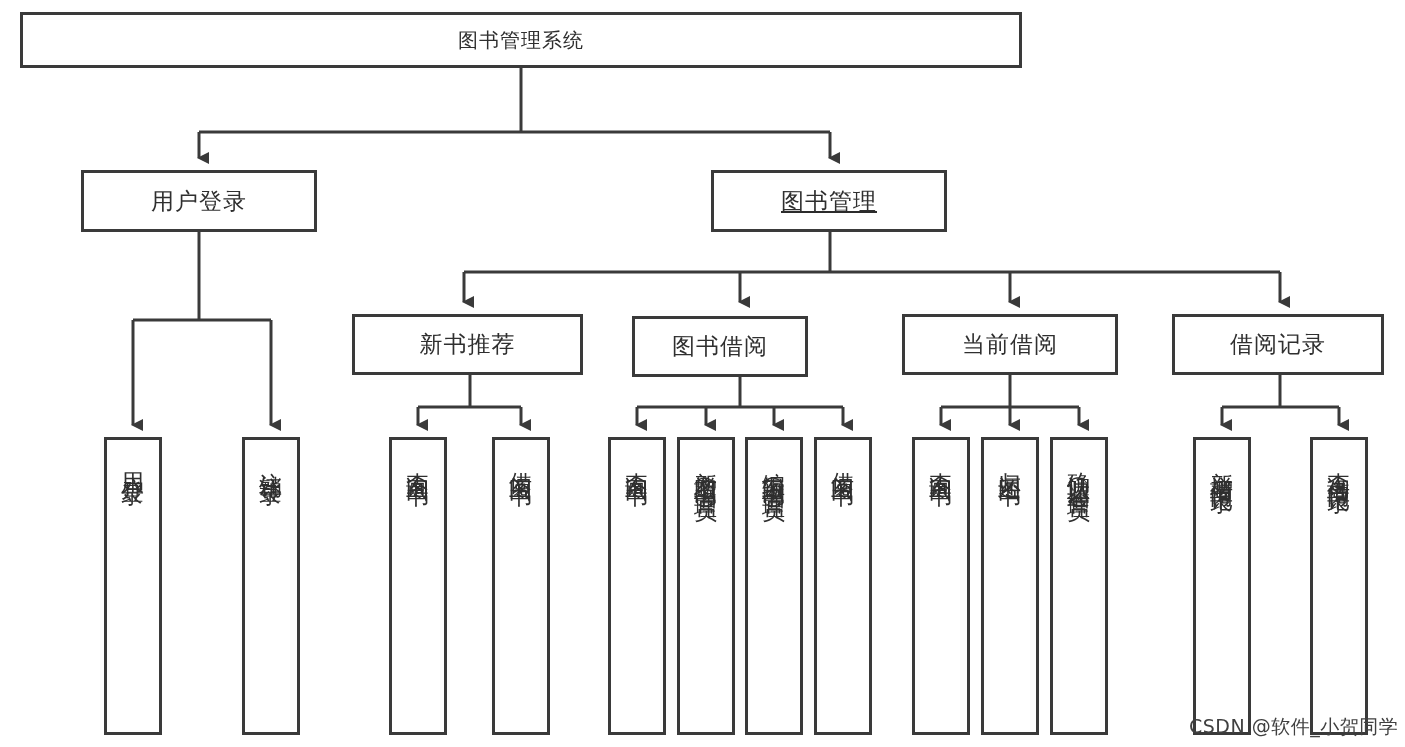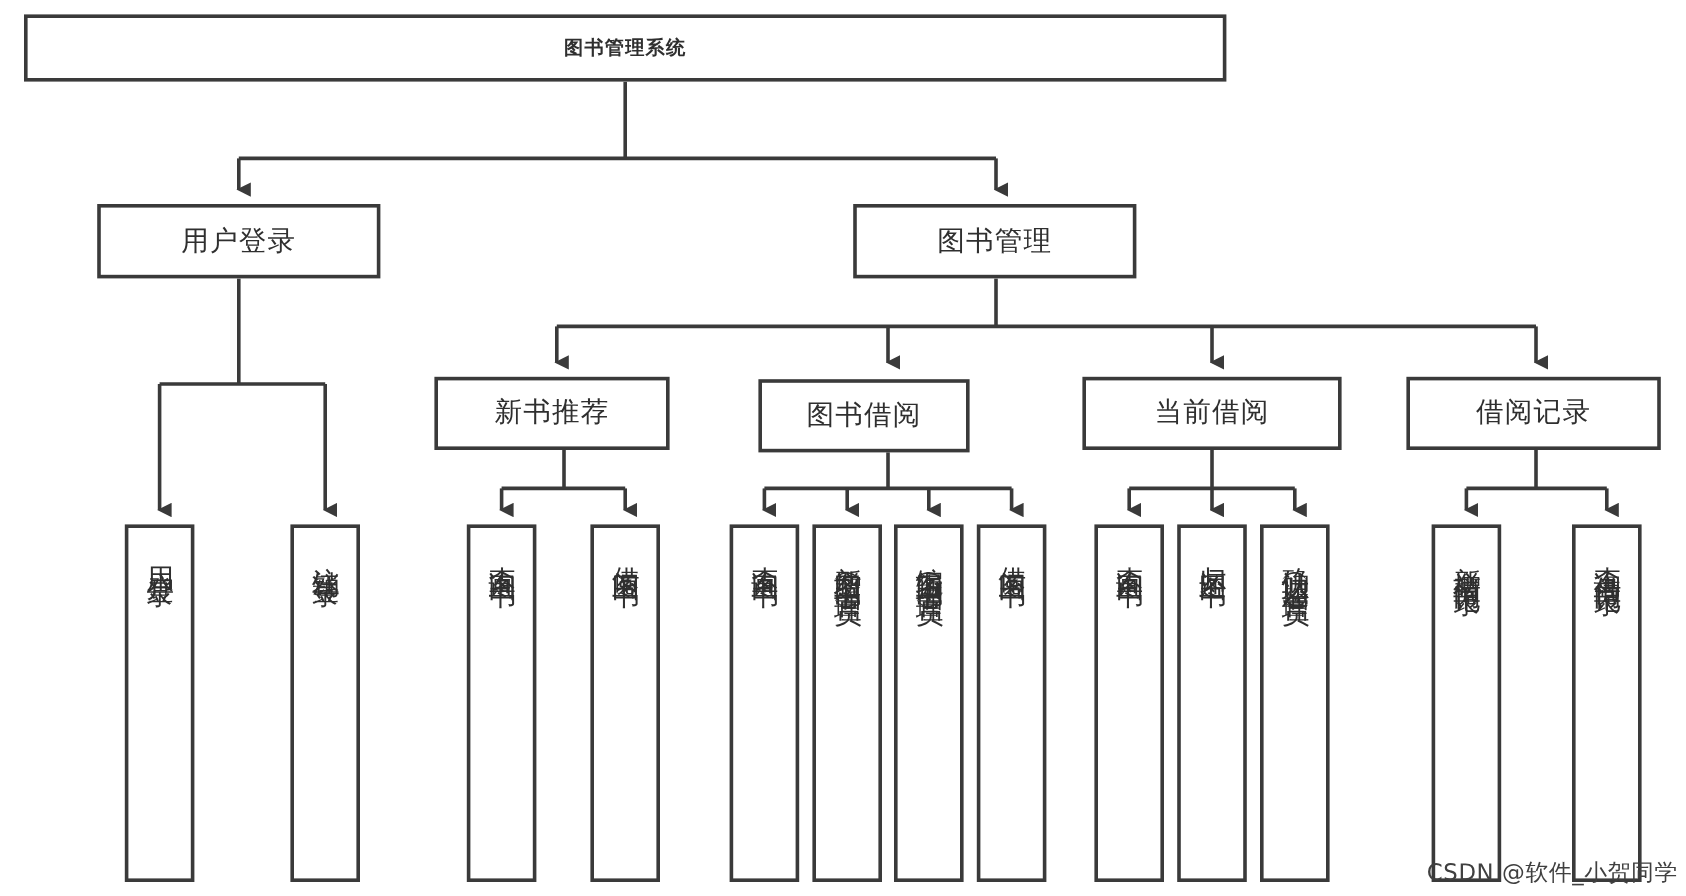--- a/index.html
+++ b/index.html
@@ -38,21 +38,21 @@
     z-index: 2;
   }
   .node-label {
     font-size: 23px;
     line-height: 1.25;
     letter-spacing: 1px;
     color: #2f2f2f;
     white-space: nowrap;
   }
   
-  .node.root .node-label { font-size: 16px; font-weight: bold; }
+  .node.root .node-label { font-size: 20px; }
   
   .node.leaf {
     align-items: flex-start;
     justify-content: center;
     padding-top: 14px;
   }
   .node.leaf .node-label {
     writing-mode: vertical-rl;
     text-orientation: upright;
     font-size: 23px;
@@ -129,25 +129,25 @@
   </svg>
 
   <div class="node root" style="left:20px; top:12px; width:1002px; height:56px;">
     <span class="node-label">图书管理系统</span>
   </div>
 
   <div class="node" style="left:81px; top:170px; width:236px; height:62px;">
     <span class="node-label">用户登录</span>
   </div>
 
-  <div class="node" style="left:711px; top:170px; width:236px; height:62px;">
+  <div class="node" style="left:711px; top:170px; width:236px; height:62px;text-decoration:underline;">
     <span class="node-label">图书管理</span>
   </div>
 
-  <div class="node" style="left:362px; top:314px; width:196px; height:61px;">
+  <div class="node" style="left:352px; top:314px; width:231px; height:61px;">
     <span class="node-label">新书推荐</span>
   </div>
 
   <div class="node" style="left:632px; top:316px; width:176px; height:61px;">
     <span class="node-label">图书借阅</span>
   </div>
 
   <div class="node" style="left:902px; top:314px; width:216px; height:61px;">
     <span class="node-label">当前借阅</span>
   </div>

